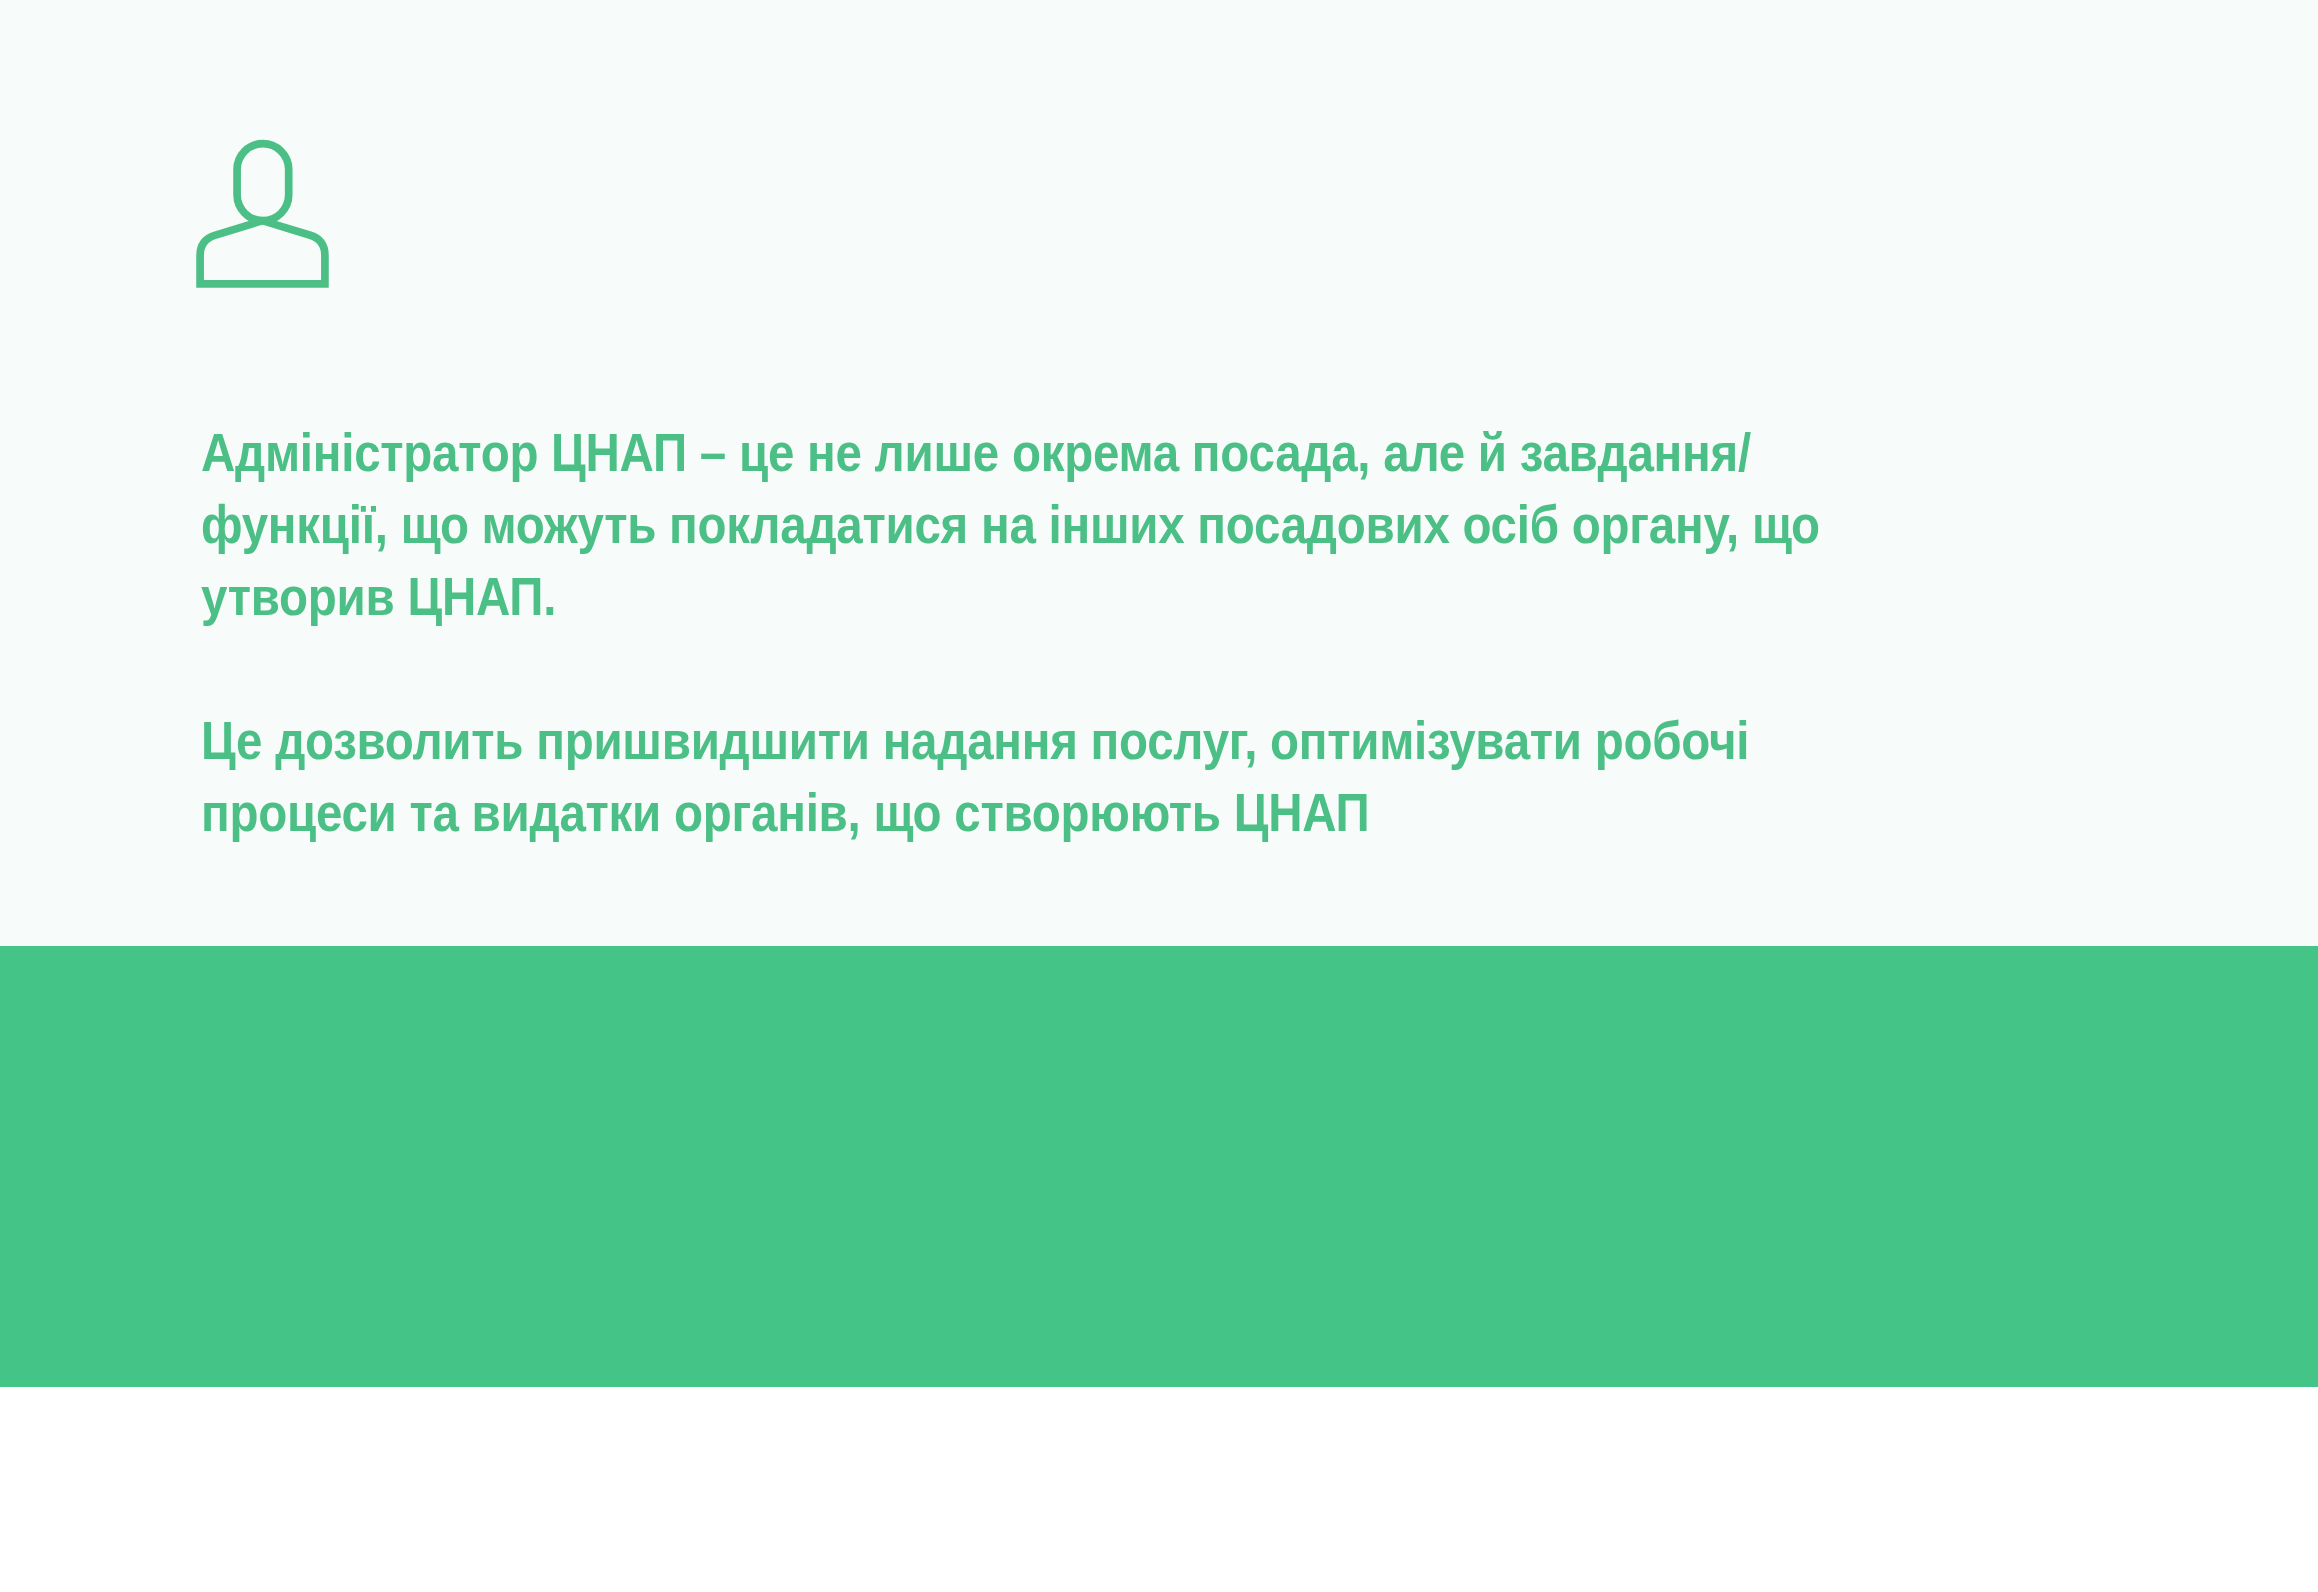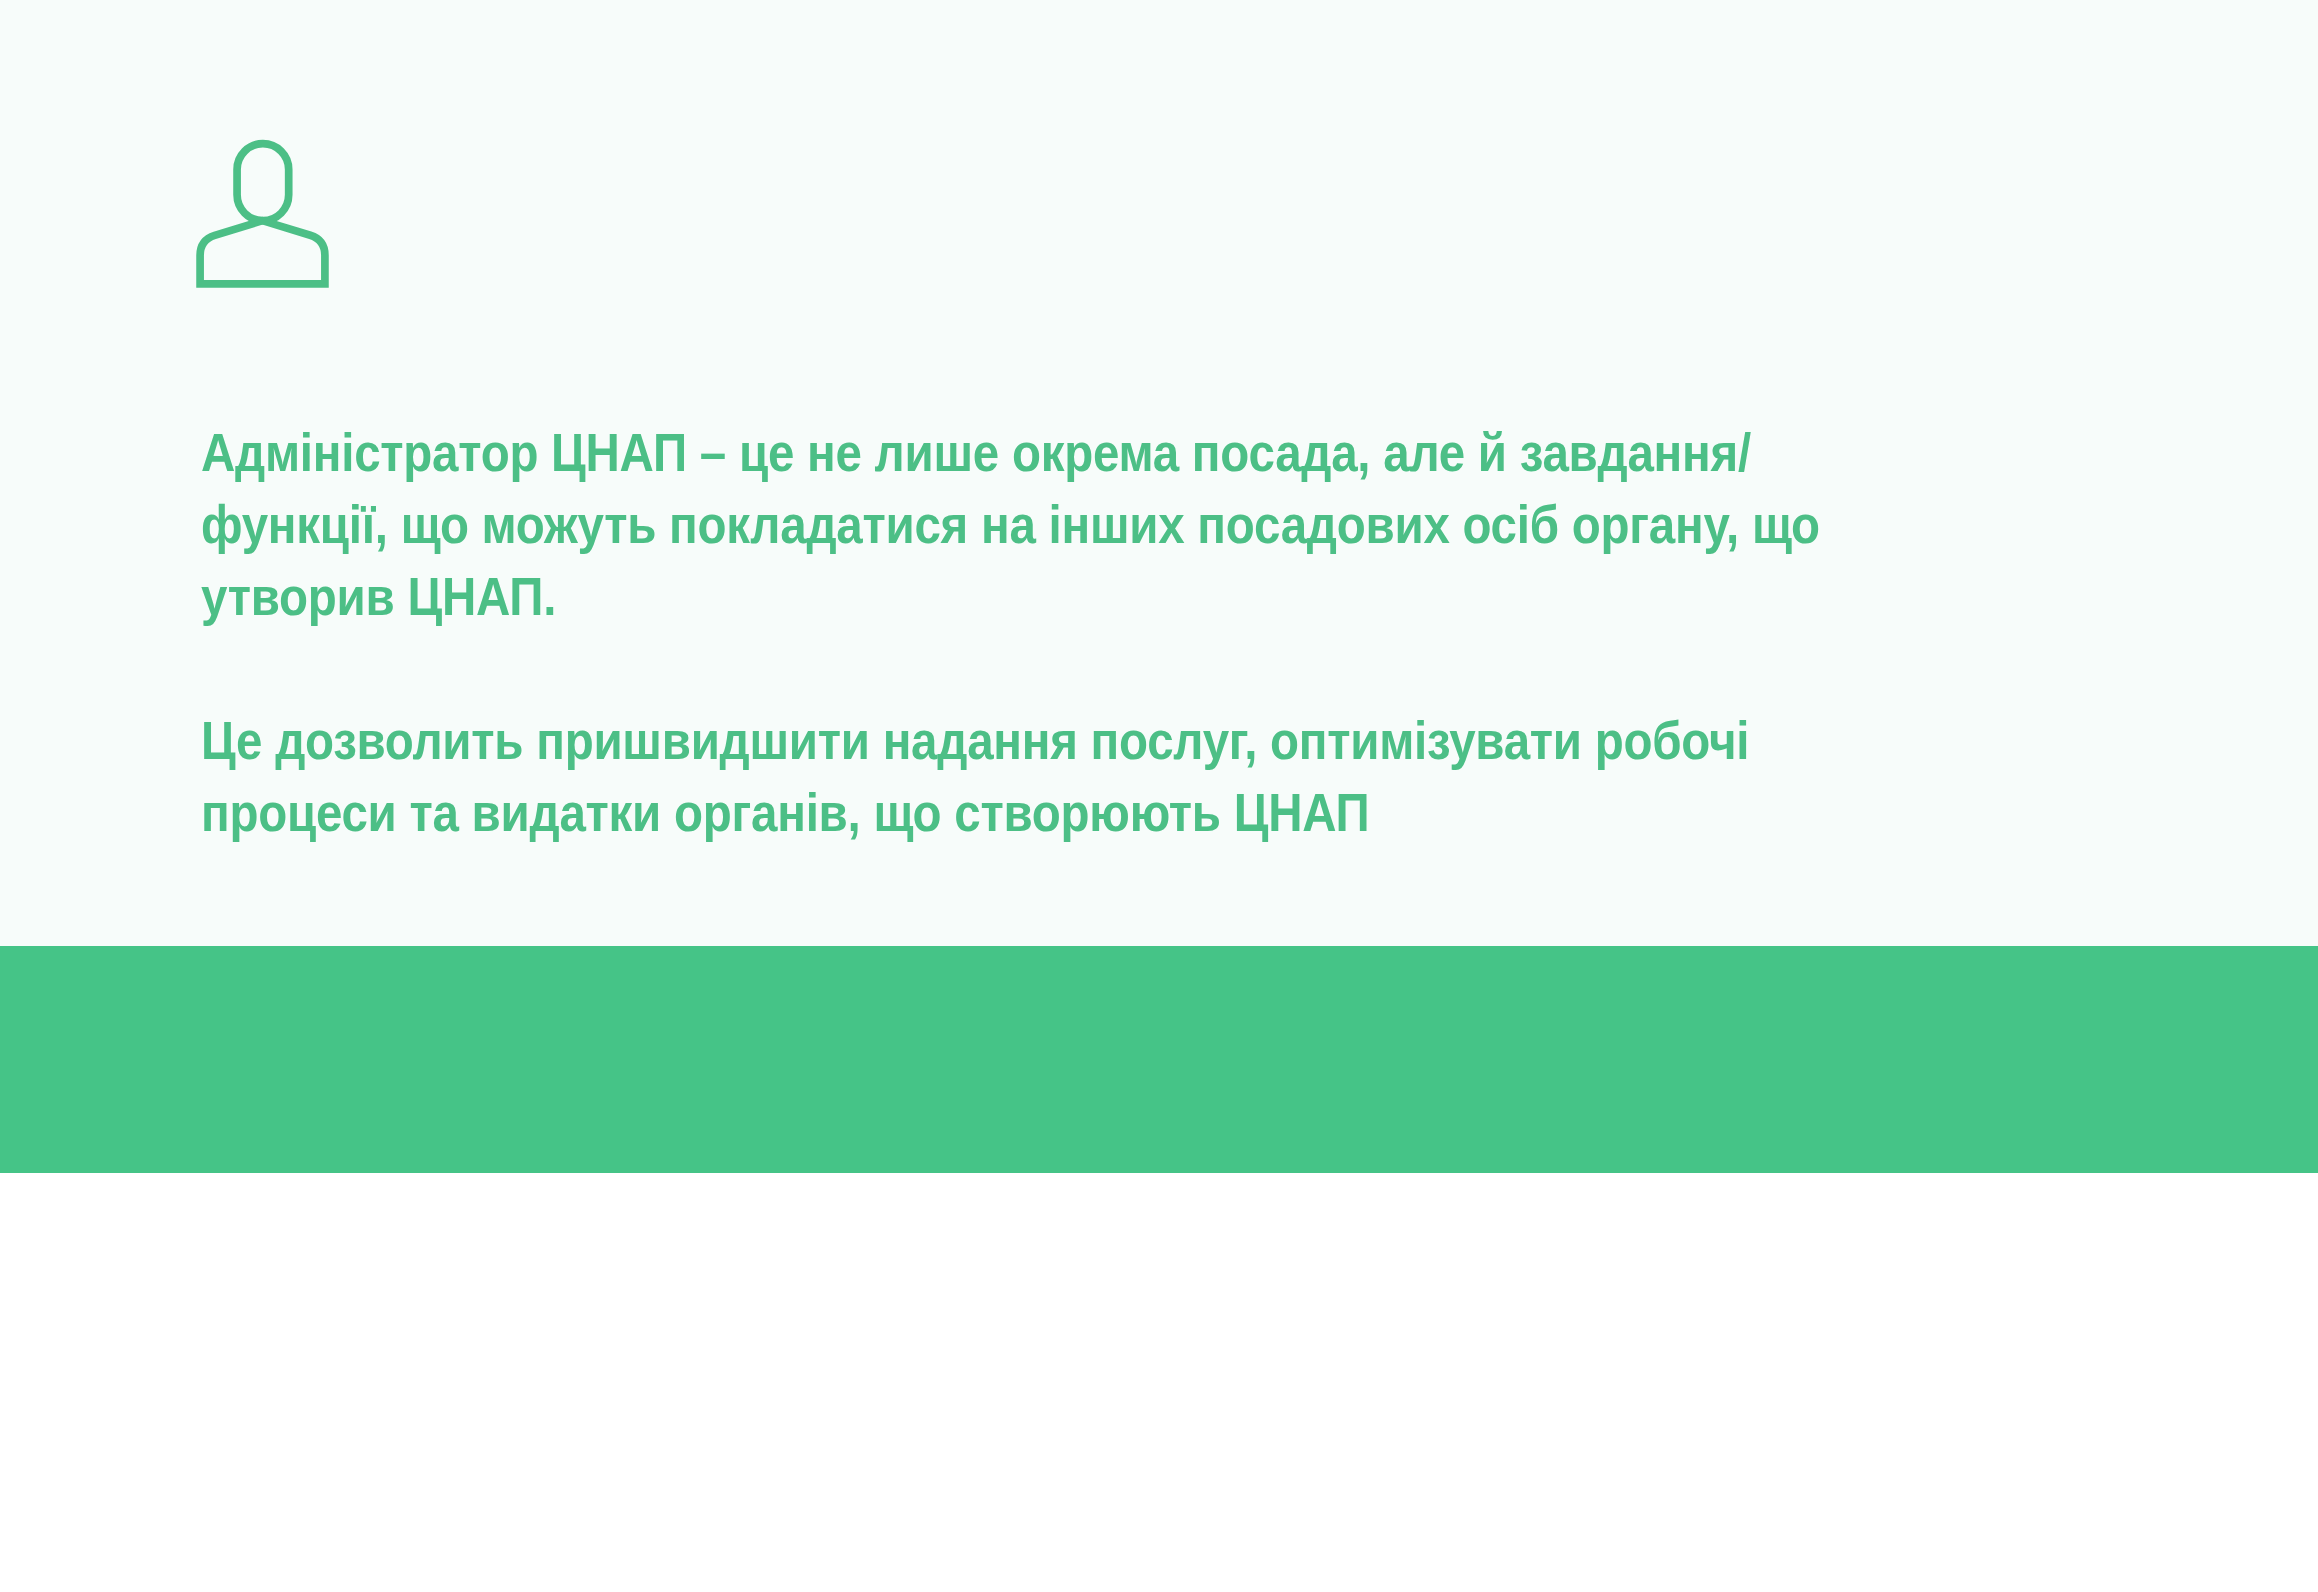--- a/index.html
+++ b/index.html
@@ -9,21 +9,21 @@
   }
   body {
     background: #ffffff;
     font-family: "Liberation Sans", sans-serif;
     -webkit-font-smoothing: antialiased;
   }
 
   .slide {
     position: relative;
     width: 2319px;
-    height: 1173px;
+    height: 1387px;
     overflow: hidden;
     background: #f7fcfa;
   }
 
   
   .upper {
     position: absolute;
     left: 0;
     top: 0;
     width: 2319px;

